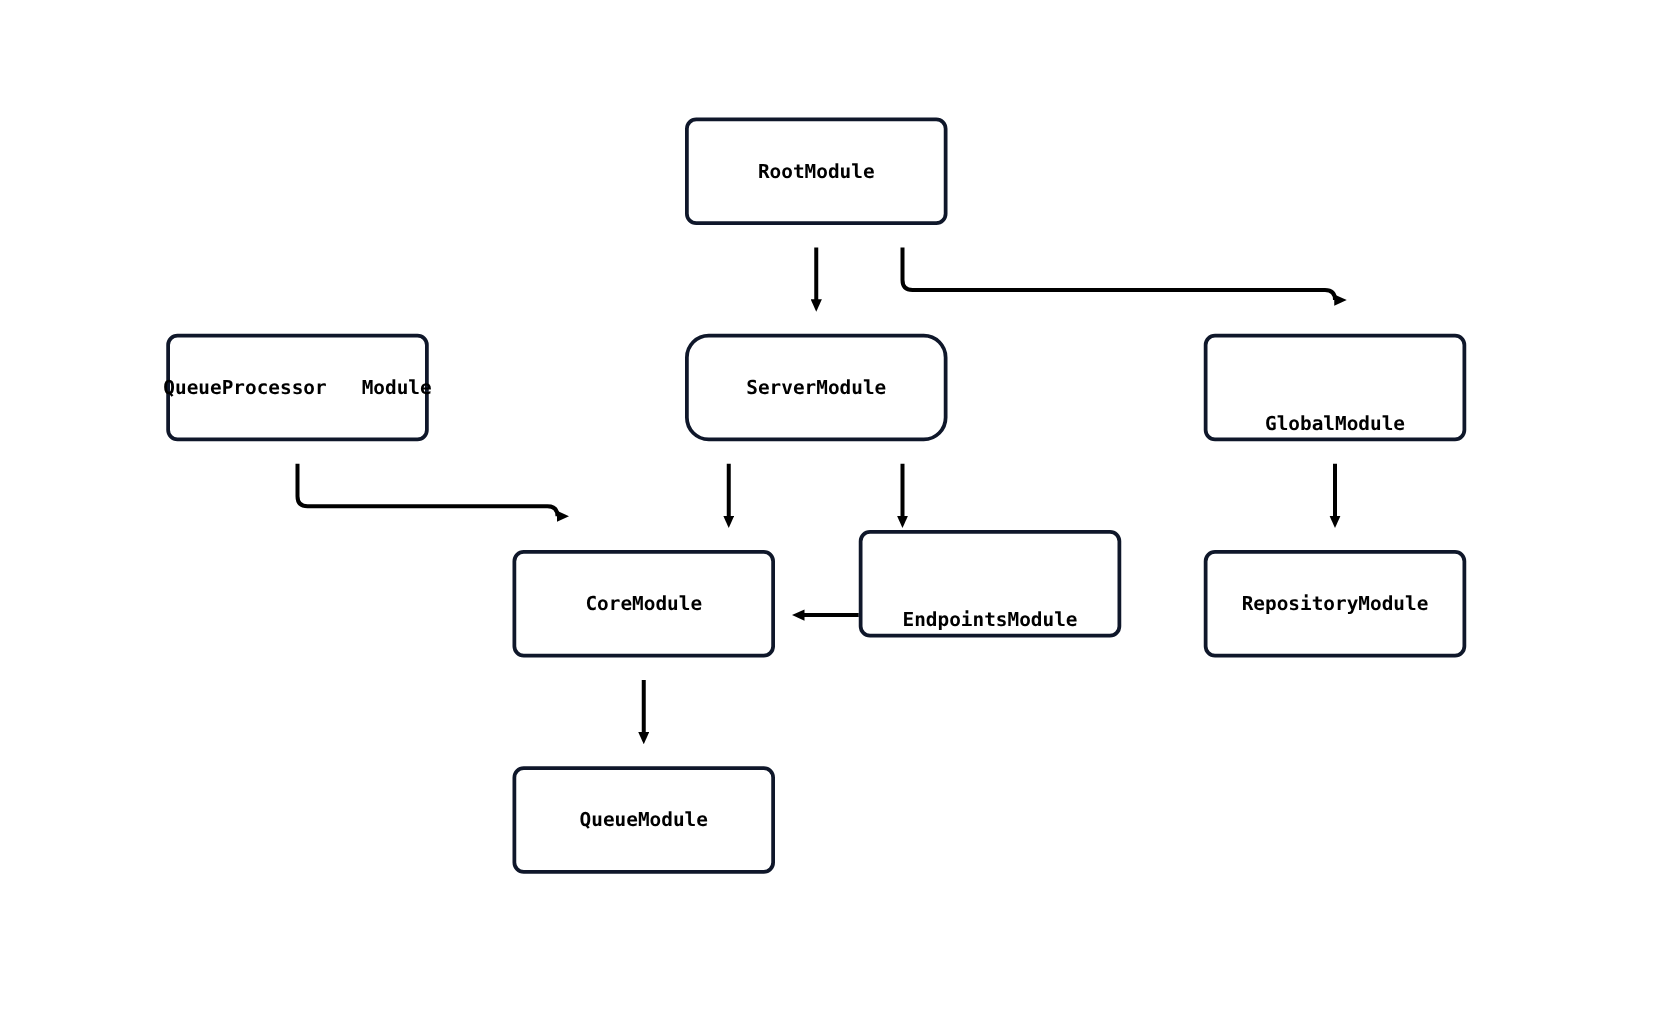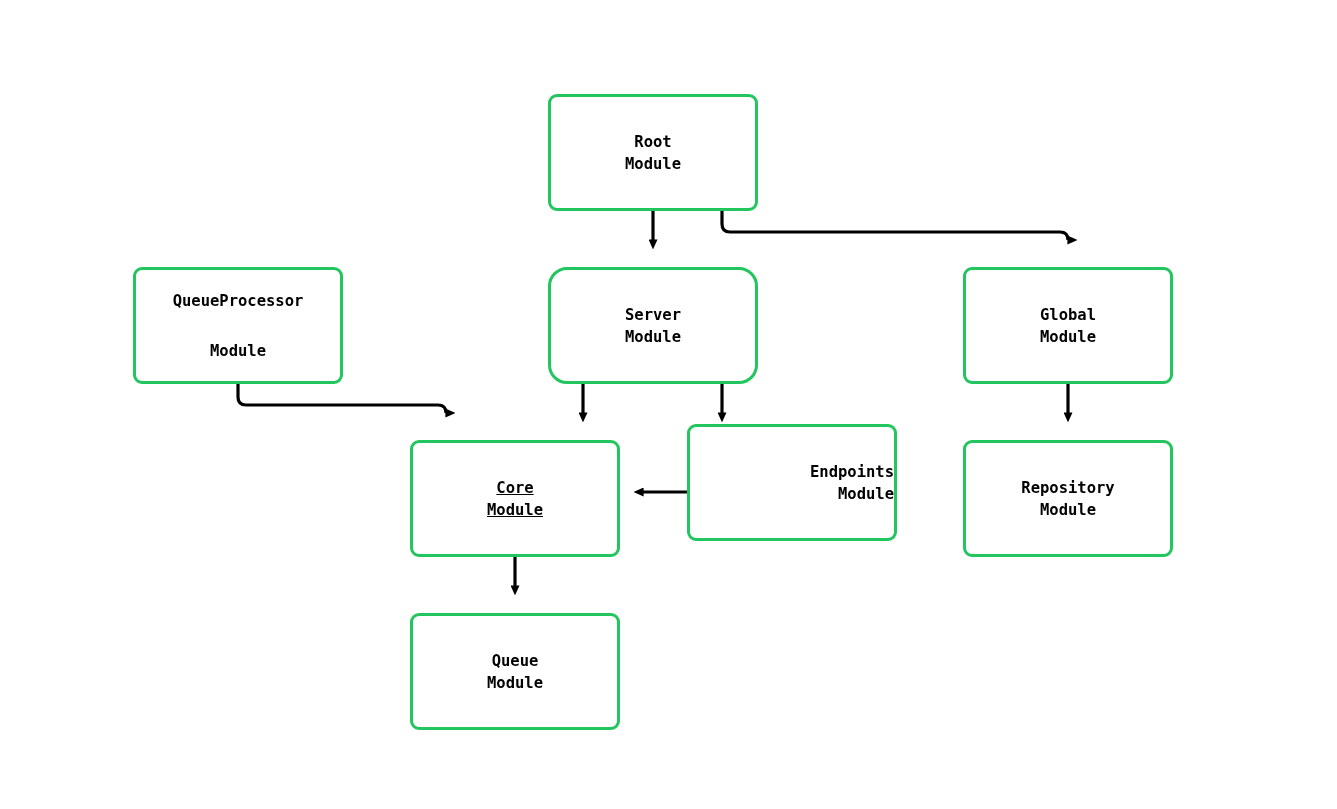--- a/index.html
+++ b/index.html
@@ -24,26 +24,26 @@
     position: absolute;
     left: 0;
     top: 0;
     width: 1337px;
     height: 809px;
   }
   .node {
     position: absolute;
     box-sizing: border-box;
     width: 210px;
-    height: 117px;
+    height: 86px;
     background: #ffffff;
-    border: 3px solid #22c55e;
+    border: 3px solid #0f172a;
     border-radius: 9px;
     display: flex;
-    flex-direction: column;
+    flex-direction: row;
     align-items: center;
     justify-content: center;
     z-index: 2;
   }
   .node-label {
     font-family: "DejaVu Sans Mono", "Liberation Mono", monospace;
     font-size: 15.5px;
     font-weight: bold;
     line-height: 22px;
     color: #000000;
@@ -93,26 +93,26 @@
   <div class="node" style="left:133px; top:267px;gap:28px;">
     <div class="node-label">QueueProcessor</div>
     <div class="node-label">Module</div>
   </div>
 
   <div class="node" style="left:548px; top:267px;border-radius:19px;">
     <div class="node-label">Server</div>
     <div class="node-label">Module</div>
   </div>
 
-  <div class="node" style="left:963px; top:267px;">
+  <div class="node" style="left:963px; top:267px;align-items:flex-end;">
     <div class="node-label">Global</div>
     <div class="node-label">Module</div>
   </div>
 
-  <div class="node" style="left:410px; top:440px;text-decoration:underline;">
+  <div class="node" style="left:410px; top:440px;">
     <div class="node-label">Core</div>
     <div class="node-label">Module</div>
   </div>
 
   <div class="node" style="left:687px; top:424px;align-items:flex-end;">
     <div class="node-label">Endpoints</div>
     <div class="node-label">Module</div>
   </div>
 
   <div class="node" style="left:963px; top:440px;">

